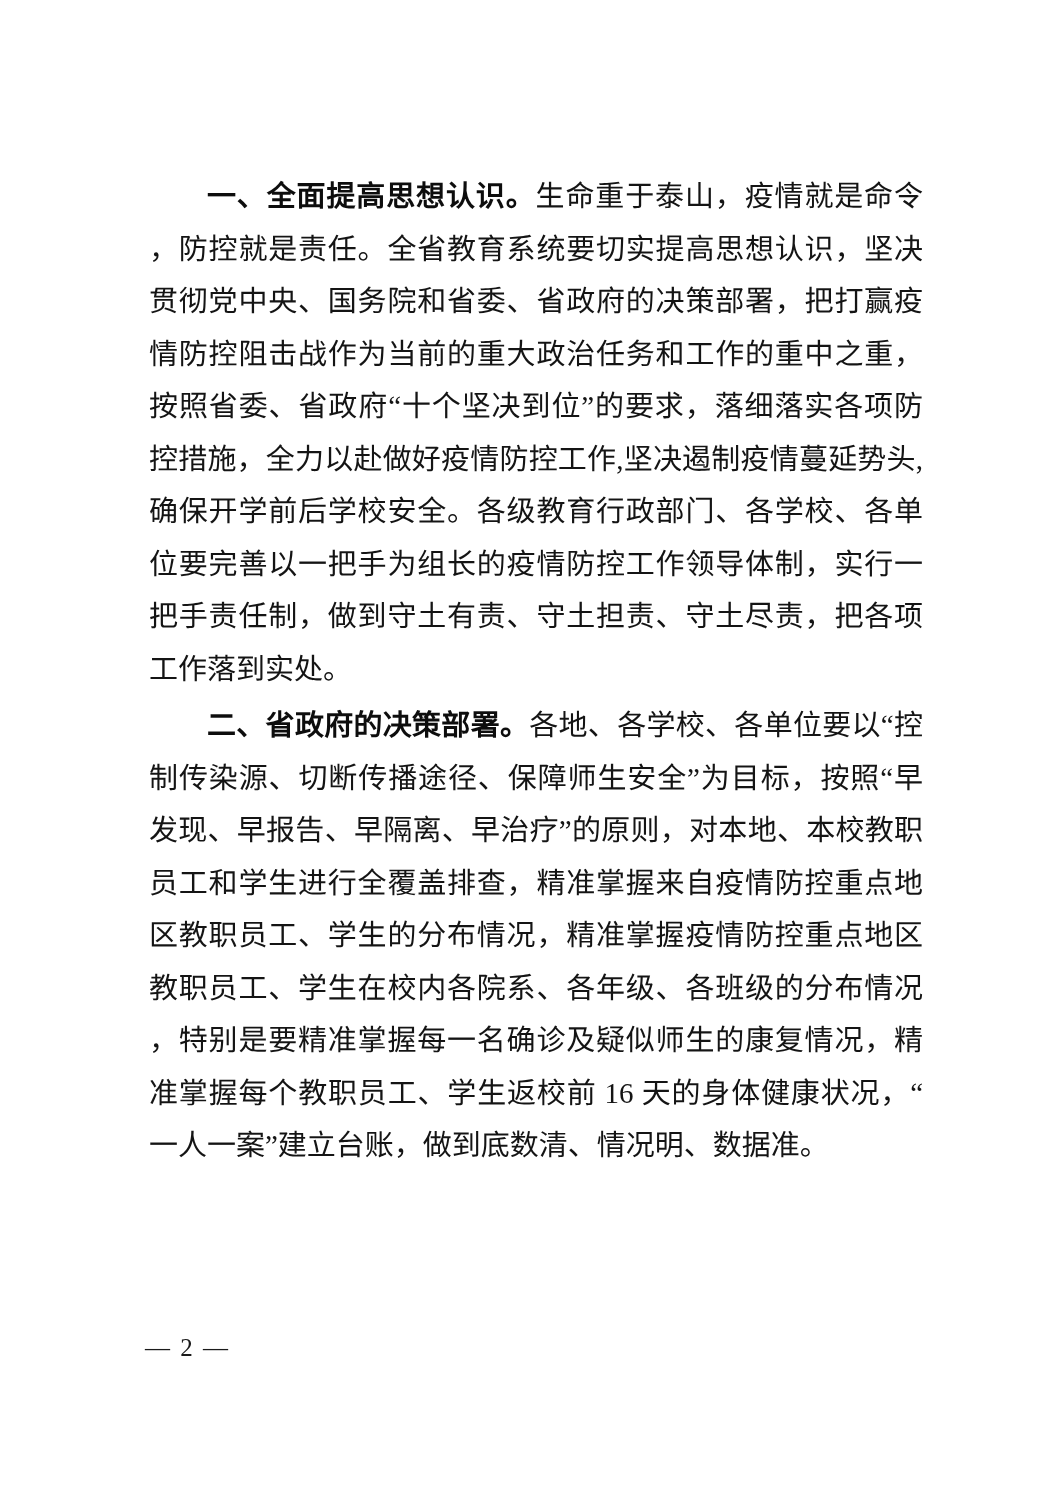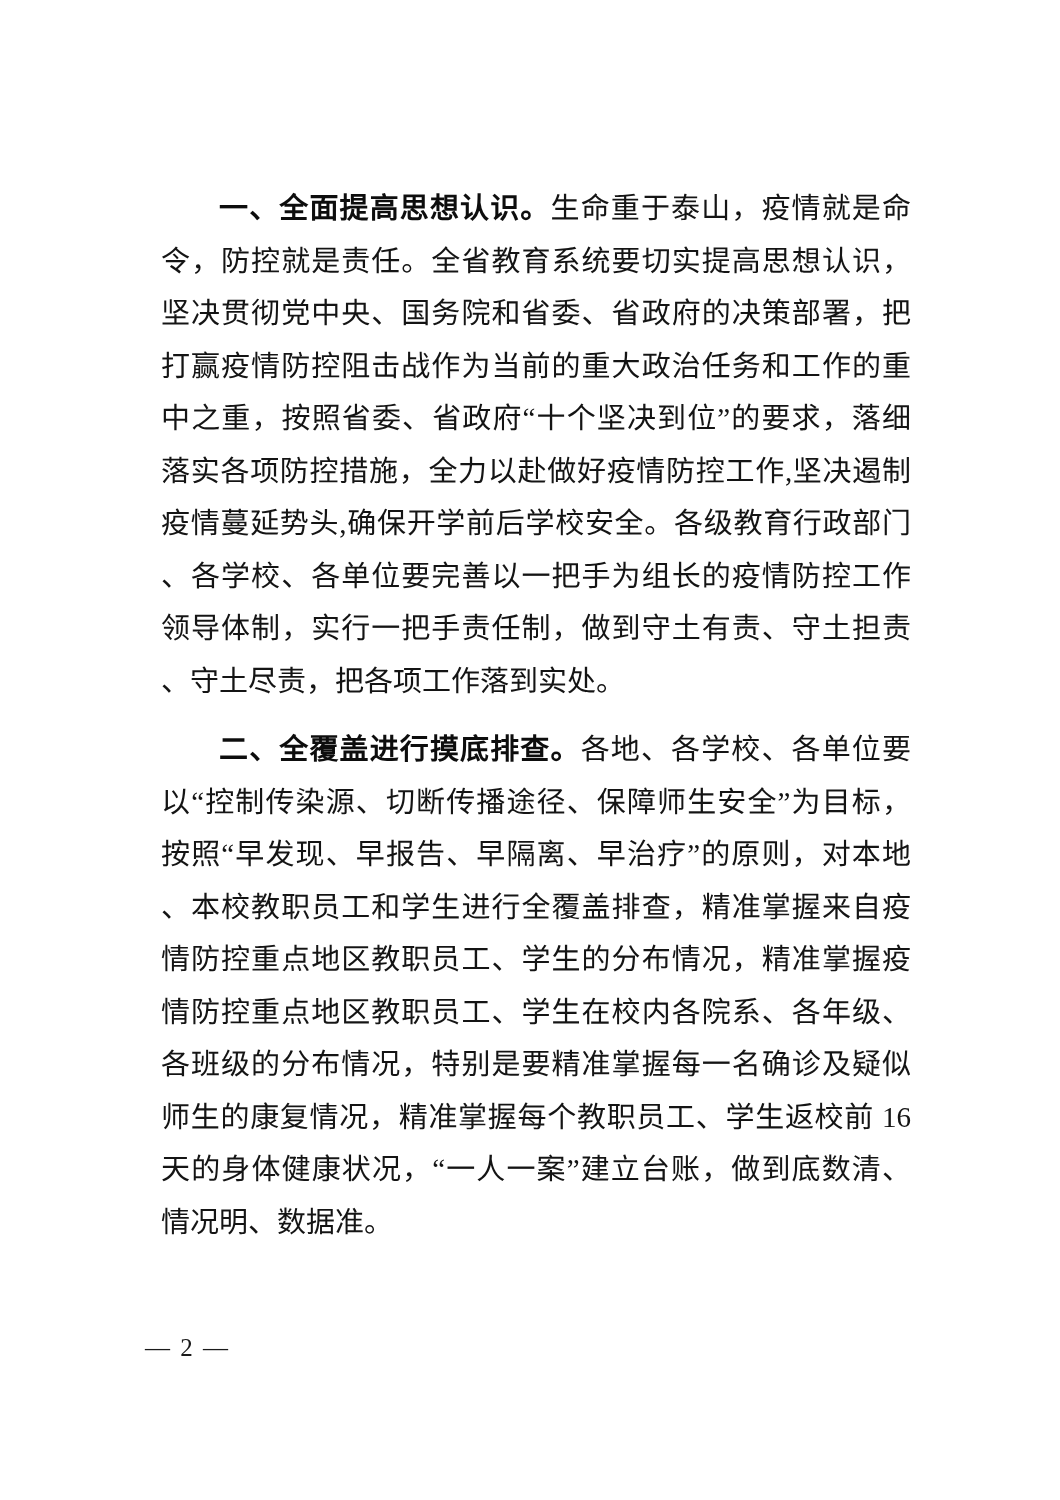--- a/index.html
+++ b/index.html
@@ -22,21 +22,21 @@
     left: 145px;
     top: 166px;
     width: 782px;
     font-size: 29px;
     line-height: 52.5px;
     text-align: justify;
     word-break: break-all;
     line-break: anywhere;
   }
   .para {
-    margin: 16px;
+    margin: 4px;
     text-indent: 2em;
   }
   .section-heading {
     font-family: "Liberation Sans", "DejaVu Sans", sans-serif;
     font-weight: bold;
     color: #0d0d0d;
   }
   .section-body {
     font-weight: normal;
   }
@@ -56,21 +56,21 @@
 
 <div class="page">
 
   <div class="content">
 
     <p class="para">
       <span class="section-heading">一、全面提高思想认识。</span><span class="section-body">生命重于泰山，疫情就是命令，防控就是责任。全省教育系统要切实提高思想认识，坚决贯彻党中央、国务院和省委、省政府的决策部署，把打赢疫情防控阻击战作为当前的重大政治任务和工作的重中之重，按照省委、省政府“十个坚决到位”的要求，落细落实各项防控措施，全力以赴做好疫情防控工作,坚决遏制疫情蔓延势头,确保开学前后学校安全。各级教育行政部门、各学校、各单位要完善以一把手为组长的疫情防控工作领导体制，实行一把手责任制，做到守土有责、守土担责、守土尽责，把各项工作落到实处。</span>
     </p>
 
     <p class="para">
-      <span class="section-heading">二、全覆盖进行摸底排查。</span><span class="section-body">各地、各学校、各单位要以“控制传染源、切断传播途径、保障师生安全”为目标，按照“早发现、早报告、早隔离、早治疗”的原则，对本地、本校教职员工和学生进行全覆盖排查，精准掌握来自疫情防控重点地区教职员工、学生的分布情况，精准掌握疫情防控重点地区教职员工、学生在校内各院系、各年级、各班级的分布情况，特别是要精准掌握每一名确诊及疑似师生的康复情况，精准掌握每个教职员工、学生返校前 16 天的身体健康状况，“一人一案”建立台账，做到底数清、情况明、数据准。</span>
+      <span class="section-heading">二、省政府的决策部署。</span><span class="section-body">各地、各学校、各单位要以“控制传染源、切断传播途径、保障师生安全”为目标，按照“早发现、早报告、早隔离、早治疗”的原则，对本地、本校教职员工和学生进行全覆盖排查，精准掌握来自疫情防控重点地区教职员工、学生的分布情况，精准掌握疫情防控重点地区教职员工、学生在校内各院系、各年级、各班级的分布情况，特别是要精准掌握每一名确诊及疑似师生的康复情况，精准掌握每个教职员工、学生返校前 16 天的身体健康状况，“一人一案”建立台账，做到底数清、情况明、数据准。</span>
     </p>
 
 
   </div>
 
   <div class="page-footer">— 2 —</div>
 
 </div>
 
 </body></html>

